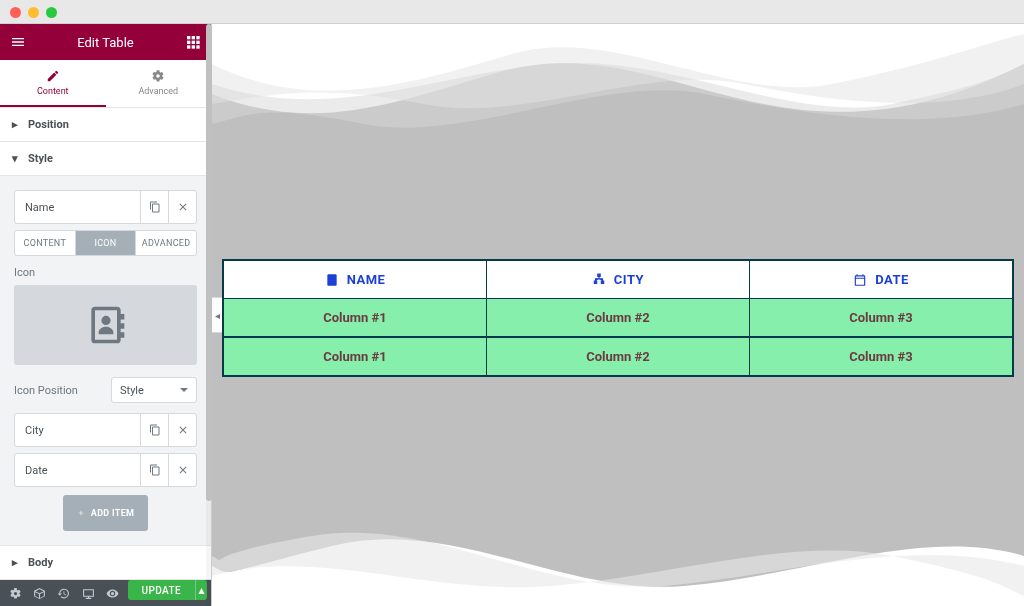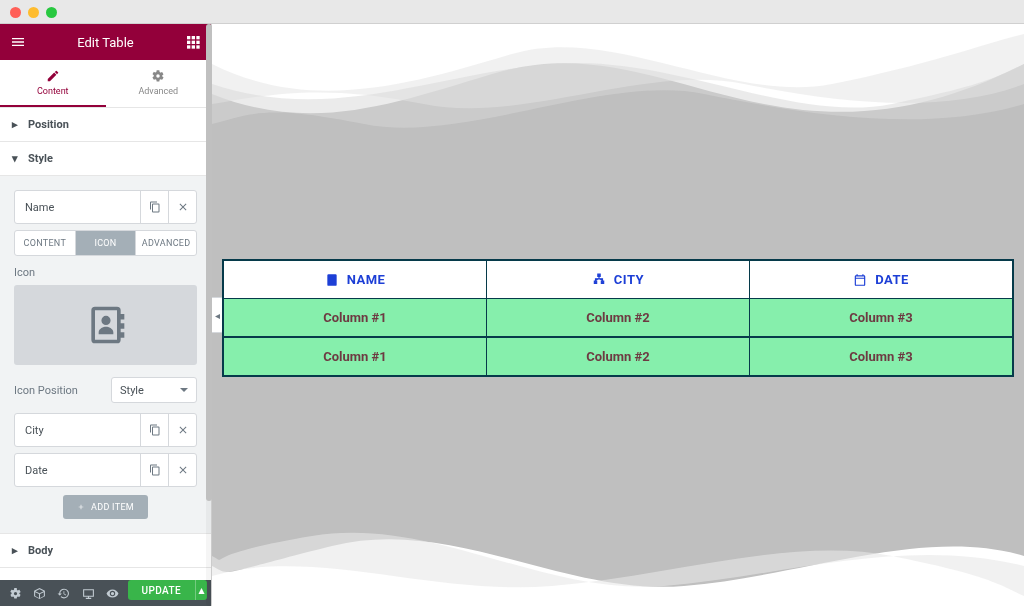--- a/index.html
+++ b/index.html
@@ -45,21 +45,21 @@
 .itb svg { width: 11px; height: 11px; fill: currentColor; }
 .itb:first-child { border-radius: 3px 0 0 3px; } .itb:last-child { border-radius: 0 3px 3px 0; }
 
 .icon-preview { width: 100%; height: 80px; background: #d5d8dc; border-radius: 3px; display: flex; align-items: center; justify-content: center; margin-bottom: 12px; }
 .icon-preview svg { width: 44px; height: 44px; fill: #6d7882; }
 
 .select-control { display: flex; align-items: center; justify-content: space-between; margin-bottom: 10px; }
 .select-box { width: 86px; height: 26px; border: 1px solid #d5d8dc; border-radius: 3px; background: #fff; display: flex; align-items: center; padding: 0 8px; font-size: 11px; color: #495157; position: relative; cursor: pointer; }
 .select-box::after { content: ''; position: absolute; right: 8px; top: 50%; width: 0; height: 0; border-left: 4px solid transparent; border-right: 4px solid transparent; border-top: 4px solid #6d7882; transform: translateY(-50%); }
 
-.add-item-btn { display: flex; align-items: center; justify-content: center; gap: 6px; background: #a4afb7; color: #fff; border-radius: 3px; padding: 7px 14px; font-size: 9px; margin: 8px auto 4px; cursor: pointer; width: fit-content; letter-spacing: 0.3px; }
+.add-item-btn { display: flex; align-items: center; justify-content: center; gap: 6px; background: #a4afb7; color: #fff; border-radius: 3px; padding: 13px 14px; font-size: 9px; margin: 8px auto 4px; cursor: pointer; width: fit-content; letter-spacing: 0.3px; font-weight: bold; }
 .add-item-btn svg { width: 8px; height: 8px; fill: #fff; }
 
 .sb-footer { height: 26px; background: #495157; display: flex; align-items: flex-start; padding: 0 4px; gap: 2px; }
 .fbtn { width: 24px; height: 26px; display: flex; align-items: center; justify-content: center; cursor: pointer; color: #c2cbd2; }
 .fbtn svg { width: 13px; height: 13px; fill: currentColor; }
 .fspacer { flex: 1; }
 .update-btn { background: #39b54a; color: #fff; height: 20px; display: flex; align-items: center; border-radius: 3px; overflow: hidden; cursor: pointer; }
 .update-btn .ub-label { padding: 0 14px; font-size: 10px; font-weight: 500; letter-spacing: 0.4px; }
 .update-btn .ub-caret { width: 18px; height: 100%; display: flex; align-items: center; justify-content: center; border-left: 1px solid rgba(255,255,255,0.3); }
 

